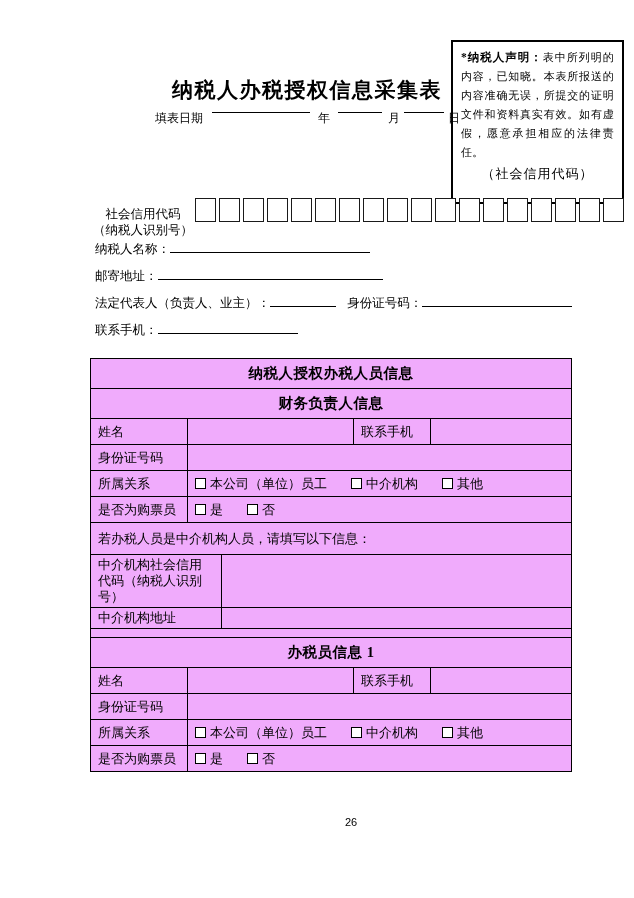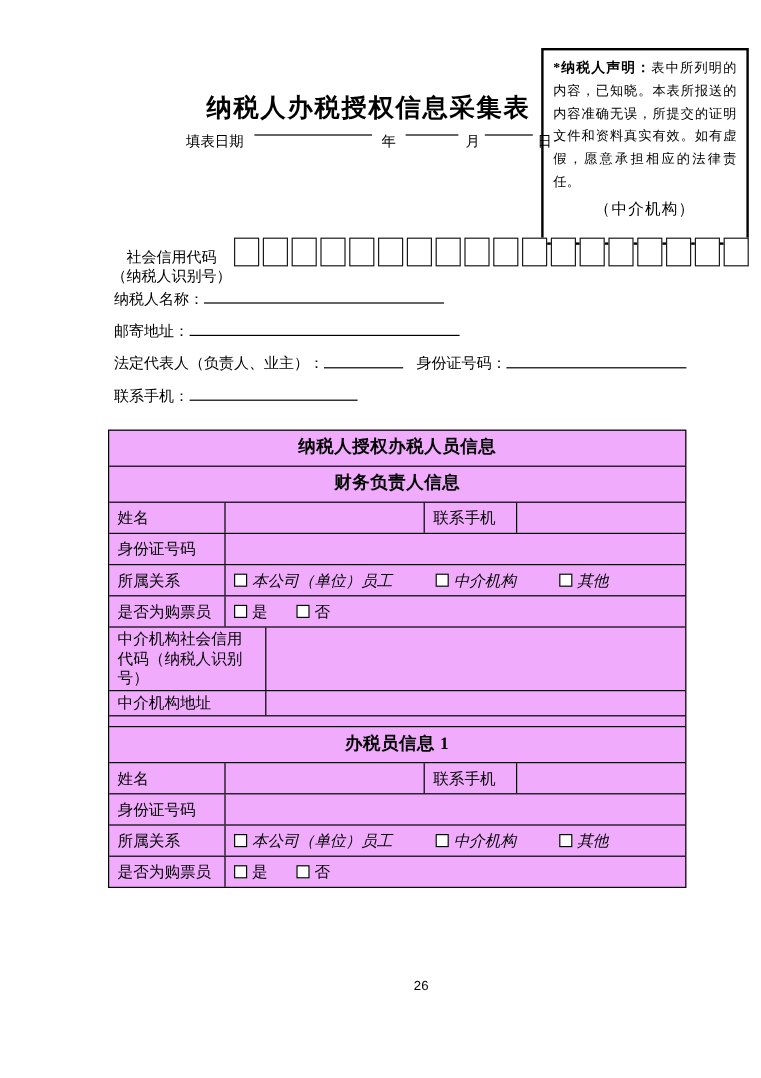--- a/index.html
+++ b/index.html
@@ -49,39 +49,39 @@
   .t-row:first-child{ border-top:none; }
   .t-cell{ padding:4px 7px; font-size:13px; line-height:17px; }
   .t-head{ justify-content:center; }
   .t-head .t-cell{ font-weight:bold; font-size:14.5px; padding:6px 0; text-align:center; width:100%; letter-spacing:.5px; }
   .c-label{ width:97px; border-right:1px solid #000; flex:none; }
   .c-val2{ width:166px; border-right:1px solid #000; flex:none; }
   .c-label3{ width:77px; border-right:1px solid #000; flex:none; }
   .c-rest{ flex:1; }
   .c-label-wide{ width:131px; border-right:1px solid #000; flex:none; line-height:16px; padding-top:2px; padding-bottom:2px; }
   .c-note{ width:100%; padding:7px 7px; }
-  .opts{ display:flex; gap:36px;font-style:italic; }
+  .opts{ display:flex; gap:24px; }
   .opts-narrow{ display:flex; gap:24px; }
   .opt{ white-space:nowrap; }
   .cb{
     display:inline-block; width:11px; height:11px; border:1.2px solid #000;
     margin-right:4px; vertical-align:-1px; background:#fff;
   }
 
   .page-number{
     position:absolute; top:816px; left:0; width:614px; text-align:center;
     font-size:11px; font-family:"Liberation Sans","DejaVu Sans",sans-serif;margin-left:44px;
   }
 </style>
 </head>
 <body>
 
 <div class="decl-box">
   <div class="decl-text"><span class="decl-lead">*纳税人声明：</span><span>表中所列明的内容，已知晓。本表所报送的内容准确无误，所提交的证明文件和资料真实有效。如有虚假，愿意承担相应的法律责任。</span></div>
-  <div class="decl-seal">（中介机构）</div>
+  <div class="decl-seal">（社会信用代码）</div>
 </div>
 
 <h1 class="page-title">纳税人办税授权信息采集表</h1>
 
 <div class="date-line">
   <span style="left:155px; top:110px;">填表日期</span>
   <span class="fill-line" style="left:212px; top:112px; width:98px;"></span>
   <span style="left:318px; top:110px;">年</span>
   <span class="fill-line" style="left:338px; top:112px; width:44px;"></span>
   <span style="left:388px; top:110px;">月</span>
@@ -164,20 +164,23 @@
   <div class="t-row">
     <div class="t-cell c-label">是否为购票员</div>
     <div class="t-cell c-rest">
       <div class="opts-narrow">
         <span class="opt"><span class="cb"></span><span>是</span></span>
         <span class="opt"><span class="cb"></span><span>否</span></span>
       </div>
     </div>
   </div>
 
+  <div class="t-row">
+    <div class="t-cell c-note">若办税人员是中介机构人员，请填写以下信息：</div>
+  </div>
 
   <div class="t-row">
     <div class="t-cell c-label-wide">中介机构社会信用代码（纳税人识别号）</div>
     <div class="t-cell c-rest"></div>
   </div>
 
 
   <div class="t-row">
     <div class="t-cell c-label-wide">中介机构地址</div>
     <div class="t-cell c-rest"></div>

